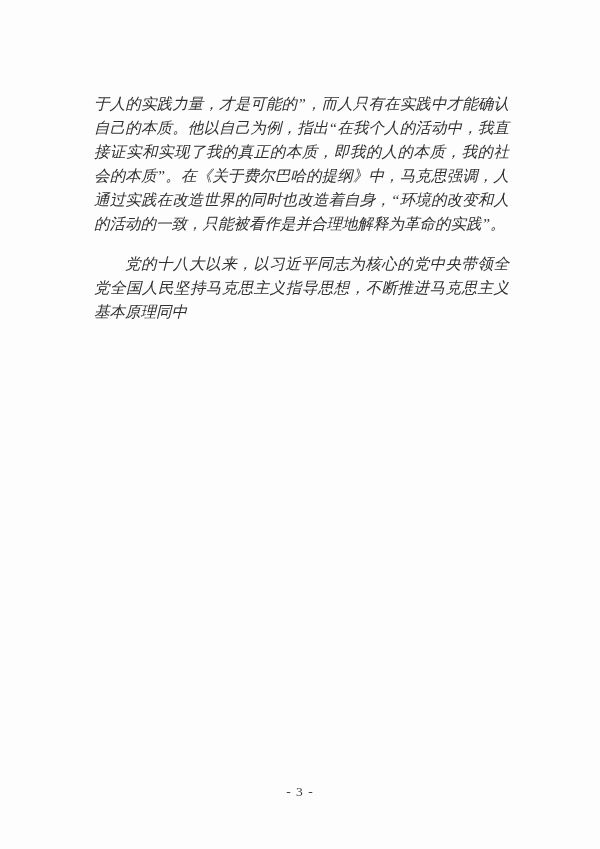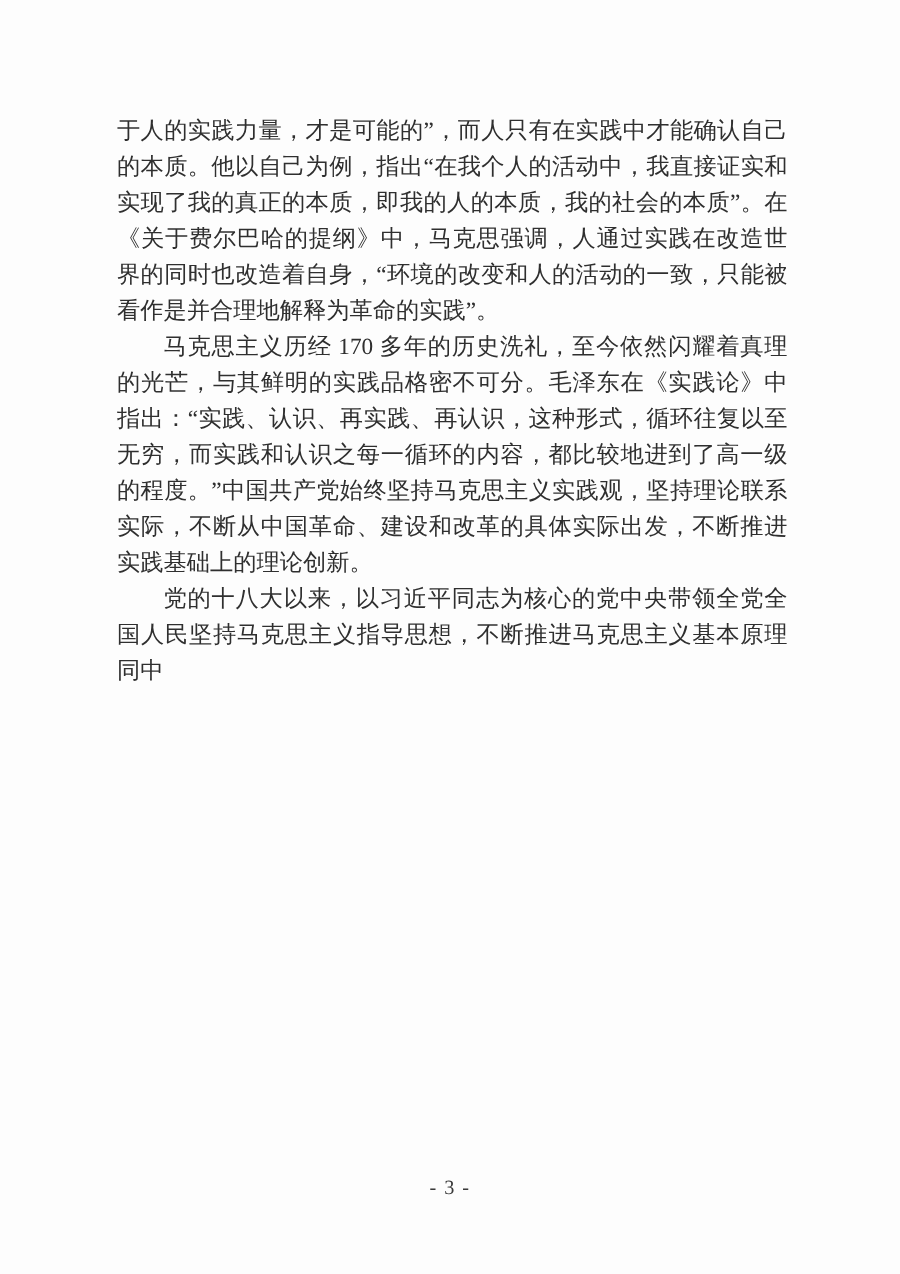--- a/index.html
+++ b/index.html
@@ -19,36 +19,35 @@
     position: absolute;
     top: 76px;
     left: 78px;
     width: 447px;
     color: #2f2f2f;
     font-size: 15.5px;
     line-height: 24px;
     text-align: justify;
     text-justify: inter-ideograph;
   }
-  .para { margin: 0; }
+  .para { margin: 16px; font-style: italic; }
   .para.indent { text-indent: 2em; }
   .footer {
     position: absolute;
     top: 784px;
     left: 0;
     width: 100%;
     text-align: center;
     color: #3a3a3a;
     font-size: 13.5px;
     letter-spacing: 1px;
   }
 </style>
 </head>
 <body>
 
 <div class="page">
   <div class="body-text">
     <p class="para">于人的实践力量，才是可能的”，而人只有在实践中才能确认自己的本质。他以自己为例，指出“在我个人的活动中，我直接证实和实现了我的真正的本质，即我的人的本质，我的社会的本质”。在《关于费尔巴哈的提纲》中，马克思强调，人通过实践在改造世界的同时也改造着自身，“环境的改变和人的活动的一致，只能被看作是并合理地解释为革命的实践”。</p>
-    <p class="para indent">马克思主义历经 170 多年的历史洗礼，至今依然闪耀着真理的光芒，与其鲜明的实践品格密不可分。毛泽东在《实践论》中指出：“实践、认识、再实践、再认识，这种形式，循环往复以至无穷，而实践和认识之每一循环的内容，都比较地进到了高一级的程度。”中国共产党始终坚持马克思主义实践观，坚持理论联系实际，不断从中国革命、建设和改革的具体实际出发，不断推进实践基础上的理论创新。</p>
     <p class="para indent">党的十八大以来，以习近平同志为核心的党中央带领全党全国人民坚持马克思主义指导思想，不断推进马克思主义基本原理同中</p>
   </div>
   <div class="footer">- 3 -</div>
 </div>
 
 </body></html>

